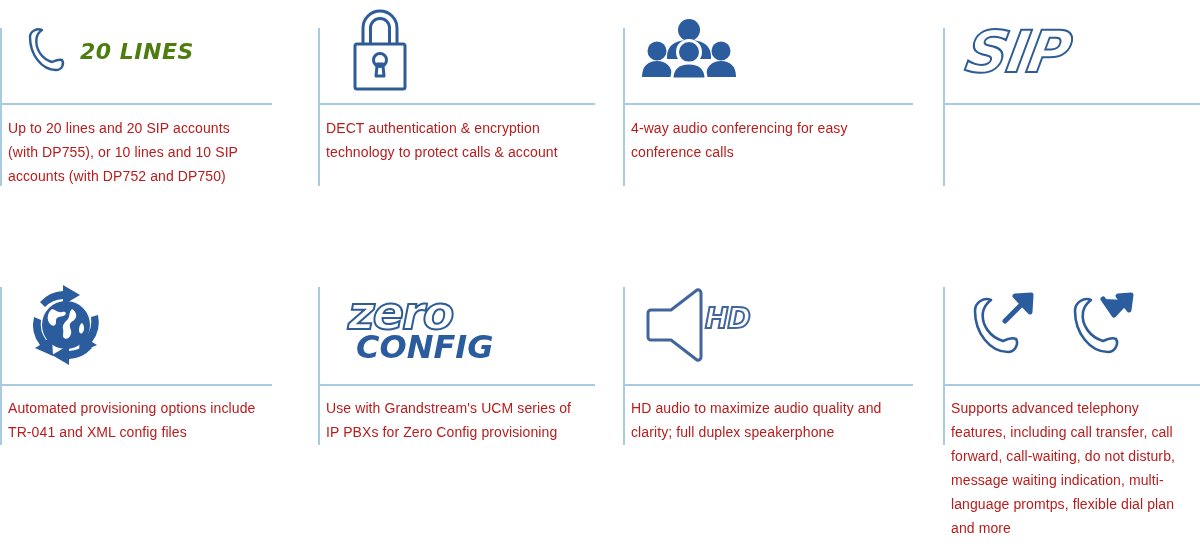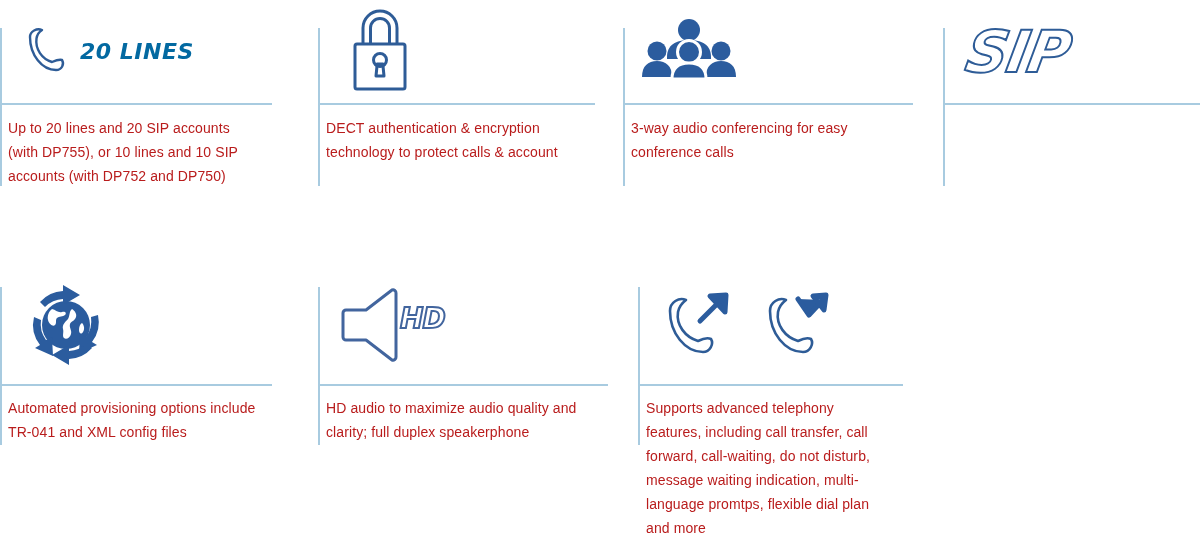--- a/index.html
+++ b/index.html
@@ -128,21 +128,21 @@
   .config-mark {
     font-size: 32px;
     letter-spacing: 0px;
     margin-left: 8px;
   }
   .lines-mark {
     font-family: "DejaVu Sans", sans-serif;
     font-weight: bold;
     font-style: italic;
     font-size: 22px;
-    color: #0369a1;
+    color: #4d7c0f;
     margin-left: 4px;
     letter-spacing: 0.5px;
   }
   .hd-mark {
     font-family: "DejaVu Sans", sans-serif;
     font-weight: bold;
     font-style: italic;
     font-size: 28px;
     color: #ffffff;
     -webkit-text-stroke: 2px #42659e;
@@ -210,21 +210,21 @@
             <path d="M1 58 C1 47, 7 42, 16 42 C25 42, 31 47, 31 58 Z" fill="#2b5c9e"></path>
 
             <circle cx="80" cy="32" r="9.5" fill="#2b5c9e"></circle>
             <path d="M65 58 C65 47, 71 42, 80 42 C89 42, 95 47, 95 58 Z" fill="#2b5c9e"></path>
 
             <circle cx="48" cy="33" r="11.5" fill="#2b5c9e" stroke="#ffffff" stroke-width="3"></circle>
             <path d="M31 60 C31 48, 38 44, 48 44 C58 44, 65 48, 65 60 Z" fill="#2b5c9e" stroke="#ffffff" stroke-width="3"></path>
           </svg>
         </span>
       </div>
-      <div class="desc">3-way audio conferencing for easy conference calls</div>
+      <div class="desc">4-way audio conferencing for easy conference calls</div>
     </div>
 
     <div class="feature-cell col-w4 cell-3">
       <div class="v-rule"></div>
       <div class="h-rule hr-w4"></div>
       <div class="icon-area" style="left:24px;">
         <span class="wordmark-outline sip-mark">SIP</span>
       </div>
     </div>
 
@@ -260,20 +260,31 @@
                        A27 27 0 0 1 23 41 Z"></path>
               <path d="M74 69 A33 33 0 0 1 51 80 L51 86 L34 76 L51 66 L51 72
                        A27 27 0 0 0 69 64 Z"></path>
             </g>
           </svg>
         </span>
       </div>
       <div class="desc">Automated provisioning options include TR-041 and XML config files</div>
     </div>
 
+    <div class="feature-cell col-w2 cell-1">
+      <div class="v-rule"></div>
+      <div class="h-rule hr-w2"></div>
+      <div class="icon-area" style="left:30px;">
+        <span class="zero-stack">
+          <span class="wordmark-outline zero-mark">zero</span>
+          <span class="wordmark-solid config-mark">CONFIG</span>
+        </span>
+      </div>
+      <div class="desc">Use with Grandstream's UCM series of IP PBXs for Zero Config provisioning</div>
+    </div>
 
     <div class="feature-cell col-w3 cell-2">
       <div class="v-rule"></div>
       <div class="h-rule hr-w3"></div>
       <div class="icon-area" style="left:22px;">
         <span style="position:relative;display:inline-block;">
           <svg width="118" height="82" viewBox="0 0 118 82">
             <path d="M52 6 L26 26 L6 26 A3 3 0 0 0 3 29 L3 53 A3 3 0 0 0 6 56
                      L26 56 L52 76 A3 3 0 0 0 56 73 L56 9 A3 3 0 0 0 52 6 Z" fill="none" stroke="#42659e" stroke-width="3" stroke-linejoin="round"></path>
           </svg>

